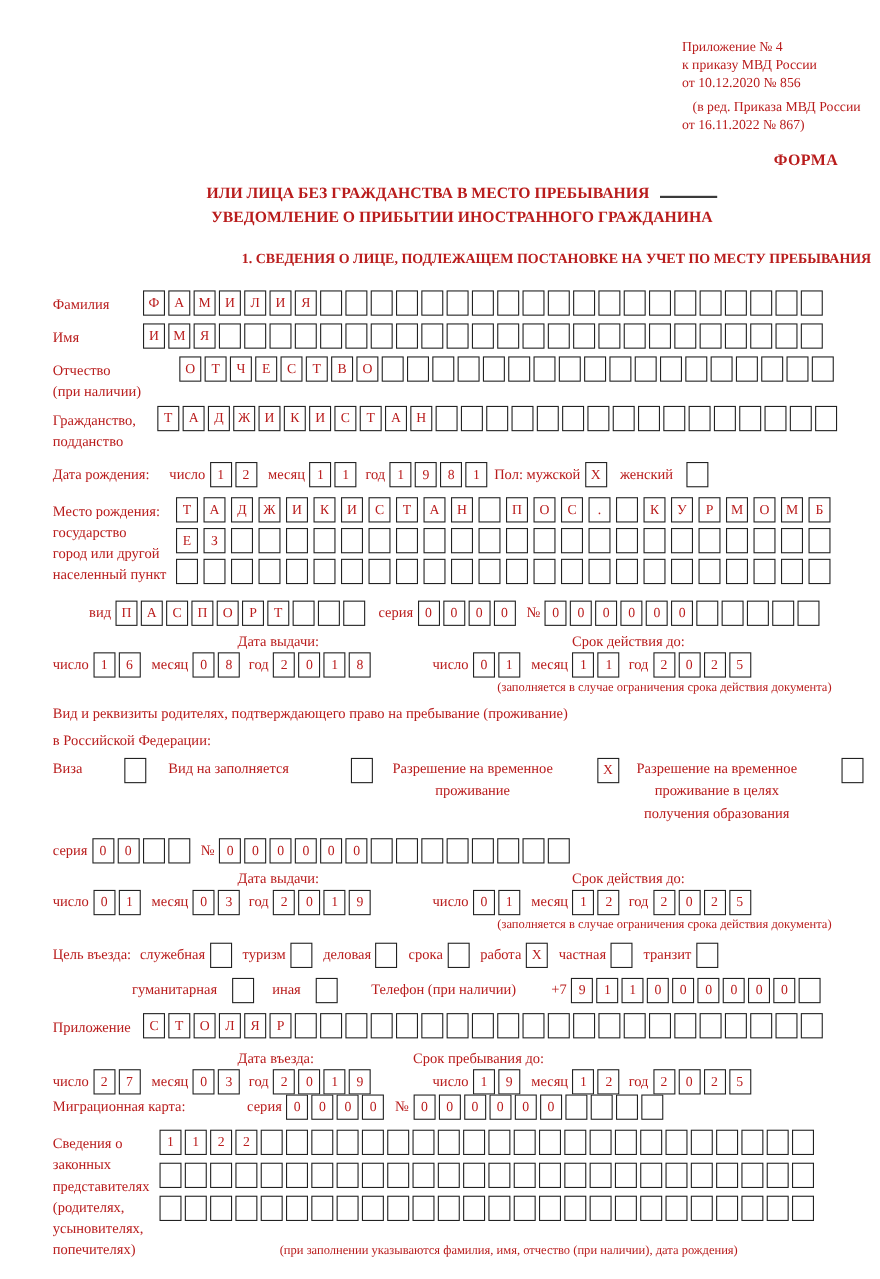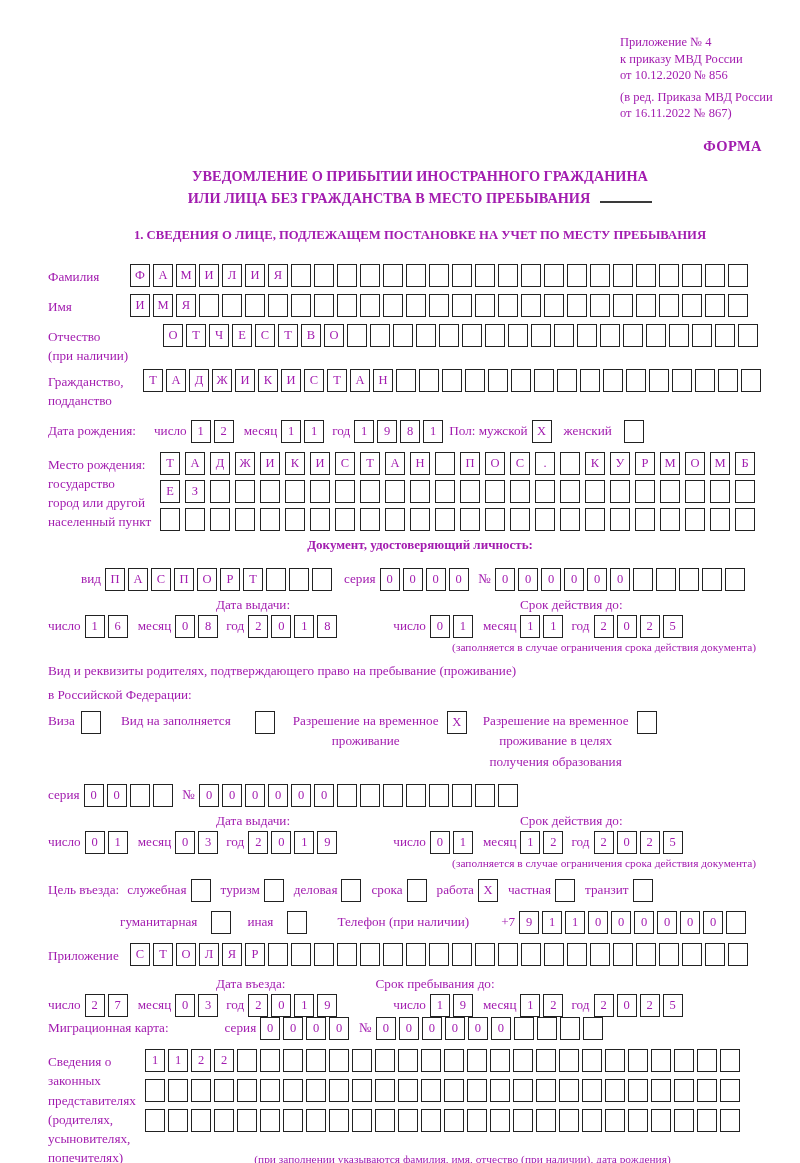--- a/index.html
+++ b/index.html
@@ -1,39 +1,39 @@
 <!DOCTYPE html>
 <html><head>
 <meta charset="utf-8">
 <style>
   html,body{margin:0;padding:0;background:#fff;}
   .page{
     width:800px;height:1163px;box-sizing:border-box;position:relative;
-    background:#ffffff;color:#a21caf;overflow:hidden;
+    background:#ffffff;color:#b91c1c;overflow:hidden;
     font-family:"Liberation Serif","DejaVu Serif",serif;
     padding:34px 8px 0 48px;
   }
   .refblock{margin-left:572px;font-size:12.5px;line-height:1.32;}
-  .refblock .gap{margin-top:5px;}
+  .refblock .gap{margin-top:5px;text-align:center;}
   .forma{text-align:right;padding-right:30px;font-weight:bold;font-size:14.5px;margin-top:16px;letter-spacing:.4px;}
   .title{text-align:center;font-weight:bold;font-size:14.3px;line-height:1.6;margin-top:10px;}
   .uline{display:inline-block;width:52px;border-bottom:2px solid #3a3a3a;height:12px;margin-left:10px;}
-  .sec{text-align:center;font-weight:bold;font-size:12.7px;margin-top:18px;}
+  .sec{text-align:right;font-weight:bold;font-size:12.7px;margin-top:18px;}
   .frow{display:flex;align-items:flex-start;}
   .flabel{flex:none;font-size:13.2px;line-height:1.45;padding-top:3px;}
   .cells{display:flex;gap:3px;flex:none;}
   .cell{flex:none;width:18px;height:21px;border:1.6px solid #222;display:flex;align-items:center;justify-content:center;font-size:12.5px;background:#fff;}
   .wide .cells{gap:5px;}
   .dlbl{font-size:13.2px;margin:3px 4px 0 10px;flex:none;}
   .dlbl.first{margin-left:0;text-align:right;}
   .drow{display:flex;align-items:flex-start;}
   .dhead{display:flex;font-size:13.2px;}
   .note{text-align:right;padding-right:36px;font-size:11.4px;margin-top:3px;}
   .plain{font-size:13.2px;line-height:1.5;}
-  .opt{display:flex;align-items:flex-start;flex:none;}
+  .opt{display:flex;align-items:flex-start;flex:none;gap:32px;}
   .optlabel{text-align:center;font-size:13.2px;line-height:1.55;}
   .cb{margin-left:8px;margin-top:0;}
   .stack{display:flex;flex-direction:column;}
   .rowgap{margin-top:7px;}
 </style>
 </head>
 <body>
 
 <div class="page">
 
@@ -41,22 +41,22 @@
     <div>Приложение № 4</div>
     <div>к приказу МВД России</div>
     <div>от 10.12.2020 № 856</div>
     <div class="gap">(в ред. Приказа МВД России</div>
     <div>от 16.11.2022 № 867)</div>
   </div>
 
   <div class="forma">ФОРМА</div>
 
   <div class="title">
+    <div><span>ИЛИ ЛИЦА БЕЗ ГРАЖДАНСТВА В МЕСТО ПРЕБЫВАНИЯ</span><span class="uline"></span></div>
     <div>УВЕДОМЛЕНИЕ О ПРИБЫТИИ ИНОСТРАННОГО ГРАЖДАНИНА</div>
-    <div><span>ИЛИ ЛИЦА БЕЗ ГРАЖДАНСТВА В МЕСТО ПРЕБЫВАНИЯ</span><span class="uline"></span></div>
   </div>
 
   <div class="sec">1. СВЕДЕНИЯ О ЛИЦЕ, ПОДЛЕЖАЩЕМ ПОСТАНОВКЕ НА УЧЕТ ПО МЕСТУ ПРЕБЫВАНИЯ</div>
 
   <div class="frow" style="margin-top:21px">
     <div class="flabel" style="width:82px">Фамилия</div>
     <div class="cells">
         <div class="cell">Ф</div>
         <div class="cell">А</div>
         <div class="cell">М</div>
@@ -302,21 +302,20 @@
           <div class="cell"></div>
           <div class="cell"></div>
           <div class="cell"></div>
           <div class="cell"></div>
           <div class="cell"></div>
           <div class="cell"></div>
         </div>
     </div>
   </div>
 
-  <div class="sec" style="margin-top:6px;font-size:13px">Документ, удостоверяющий личность:</div>
 
   <div class="drow" style="margin-top:15px">
     <span class="dlbl first" style="width:53px">вид</span>
     <div class="cells">
         <div class="cell">П</div>
         <div class="cell">А</div>
         <div class="cell">С</div>
         <div class="cell">П</div>
         <div class="cell">О</div>
         <div class="cell">Р</div>

